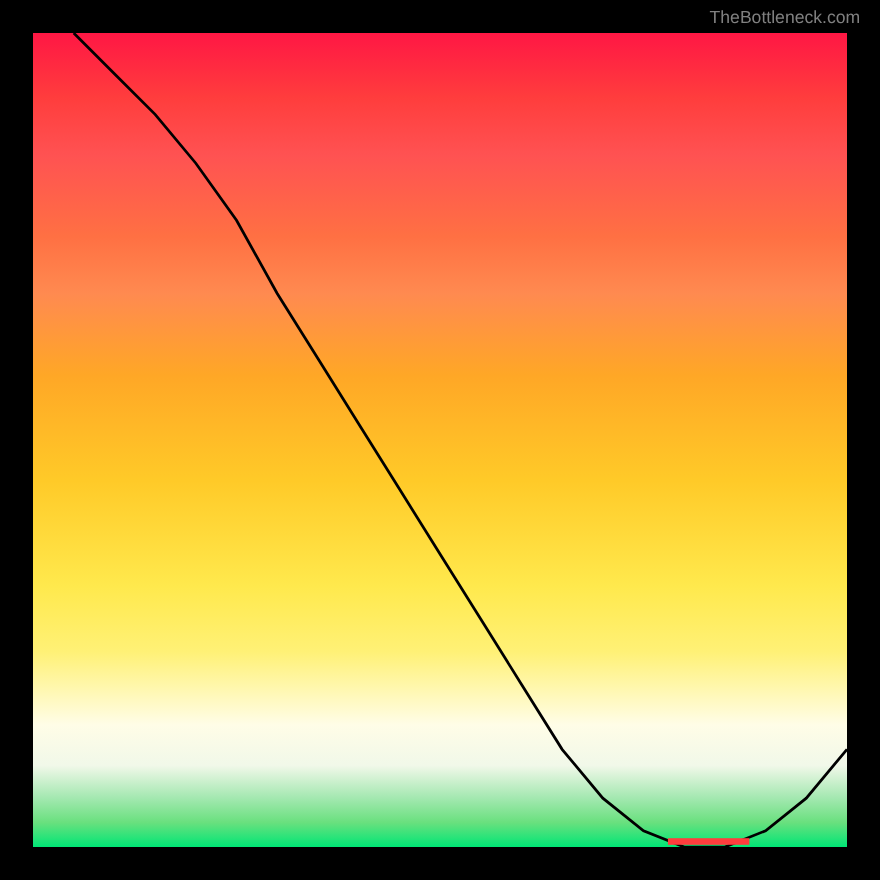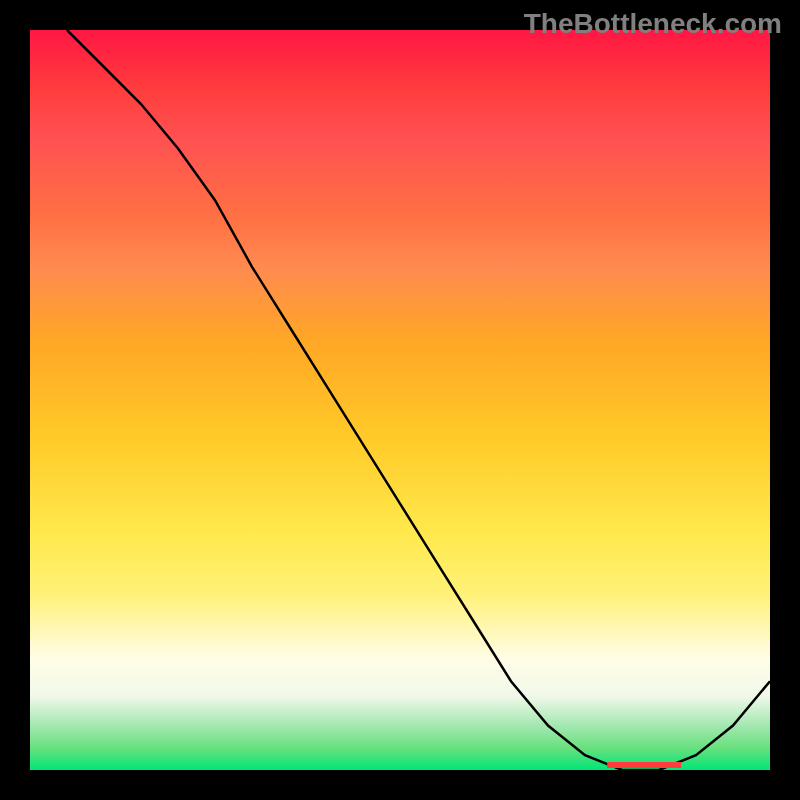--- a/index.html
+++ b/index.html
@@ -8,22 +8,22 @@
     height: 800px;
     background: #000;
     position: relative;
     font-family: Arial, sans-serif;
   }
   .watermark {
     position: absolute;
     top: 8px;
     right: 18px;
     color: #808080;
-    font-size: 28px;
-    font-weight: 700;
+    font-size: 16px;
+    font-weight: 400;
     z-index: 10;
   }
   .plot-area {
     position: absolute;
     left: 30px;
     top: 30px;
     width: 740px;
     height: 740px;
     background: linear-gradient(to bottom,
       #ff1744 0%,

